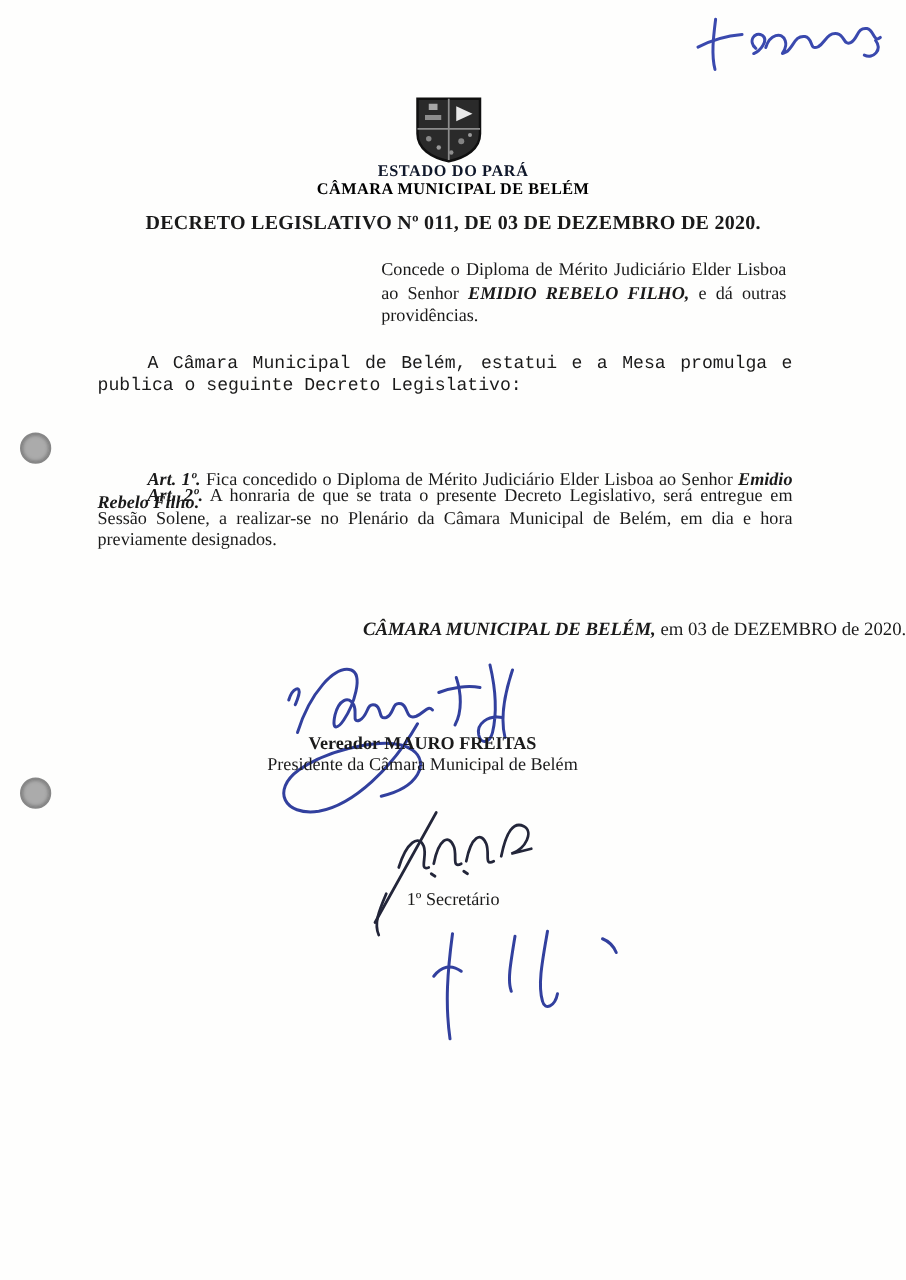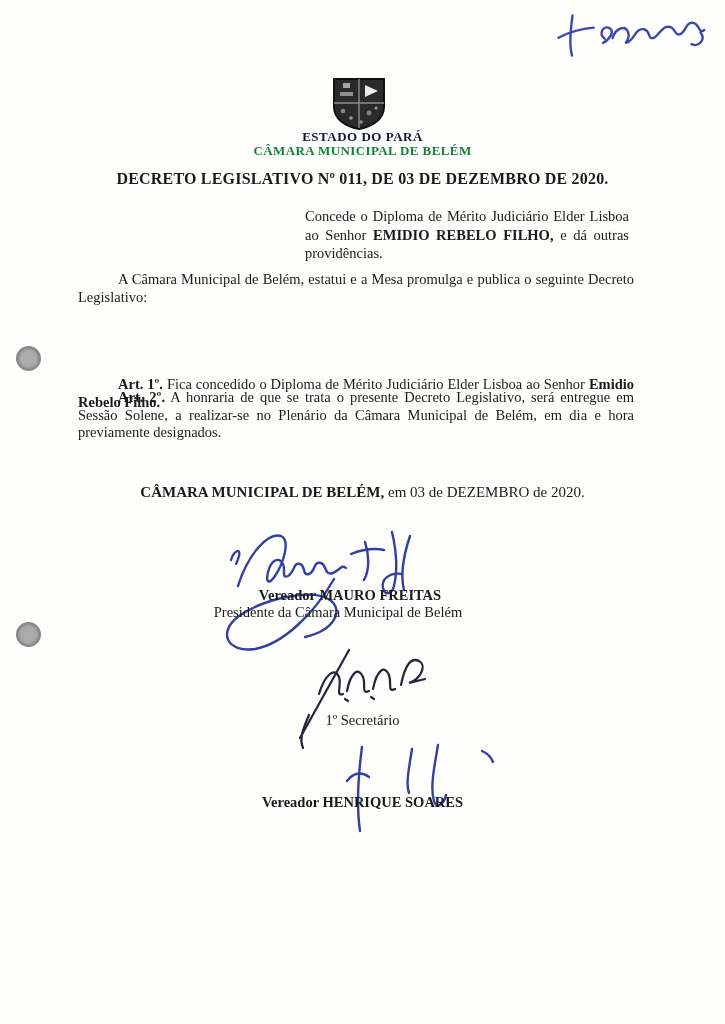--- a/index.html
+++ b/index.html
@@ -7,50 +7,50 @@
     position: relative;
     width: 725px;
     height: 1024px;
     background: #fefefdff;
     font-family: "Liberation Serif", serif;
     color: #1a1a1a;
     overflow: hidden;
   }
   .abs { position: absolute; }
   .center { text-align: center; width: 725px; left: 0; }
-  .bold { font-weight: bold; }
+  .bold { font-weight: bold; font-style: italic; }
 
   .annotation-svg { left: 550px; top: 0px; transform: rotate(-5deg); }
 
   .crest { left: 331px; top: 77px; }
 
   .org-line1 { top: 129px; font-size: 13px; font-weight: bold; letter-spacing: 0.5px; color:#0f172a; }
-  .org-line2 { top: 143px; font-size: 13px; font-weight: bold; letter-spacing: 0.4px; color:#15803d; }
+  .org-line2 { top: 143px; font-size: 13px; font-weight: bold; letter-spacing: 0.4px; color:#000000; }
 
   .title { top: 170px; font-size: 16px; font-weight: bold; letter-spacing: 0.2px; }
 
   .ementa {
     left: 305px; top: 207px; width: 324px;
     font-size: 14.5px; line-height: 18.5px; text-align: justify;
   }
   .para {
     left: 78px; width: 556px;
     font-size: 14.5px; line-height: 17.6px;
     text-align: justify; text-indent: 40px;
   }
-  .preamble { top: 271px; }
+  .preamble { top: 283px; font-family: Liberation Mono, monospace; }
   .art1 { top: 336px; margin-top: 40px; }
   .art2 { top: 389px; }
   .art3 { top: 457px; }
 
-  .dateline { top: 484px; font-size: 15px; }
+  .dateline { top: 496px; font-size: 15px; text-align: right; }
 
   .signer-name { font-size: 14.5px; font-weight: bold; }
   .signer-role { font-size: 14.5px; }
-  .sig1-name { top: 587px; width: 676px; left: 12px; text-align: center; }
+  .sig1-name { top: 587px; width: 676px; left: 0; text-align: center; }
   .sig1-role { top: 604px; width: 676px; left: 0; text-align: center; }
   .sig2-name { top: 695px; }
   .sig2-role { top: 712px; }
   .sig3-name { top: 794px; }
   .sig3-role { top: 811px; }
 
   .sig-svg { pointer-events: none; }
   .sig1-svg { left: 213px; top: 522px; }
   .sig2-svg { left: 278px; top: 638px; }
   .sig3-svg { left: 328px; top: 733px; }
@@ -151,15 +151,14 @@
 
   <svg class="abs sig-svg sig3-svg" width="180" height="104" viewBox="0 0 180 104">
     <g fill="none" stroke-width="2.4" stroke-linecap="round" stroke="#32409e">
       <path d="M 34 14 C 30 44 28 70 32 98"></path>
       <path d="M 19 48 C 25 40 33 38 41 44"></path>
       <path d="M 84 16 C 80 40 78 52 81 60"></path>
       <path d="M 110 12 C 106 35 102 55 106 68 C 108 76 116 72 118 62"></path>
       <path d="M 154 18 C 159 20 163 24 165 29"></path>
     </g>
   </svg>
-  <div class="abs center signer-name sig3-name">Vereador HENRIQUE SOARES</div>
 
 </div>
 
 </body></html>

